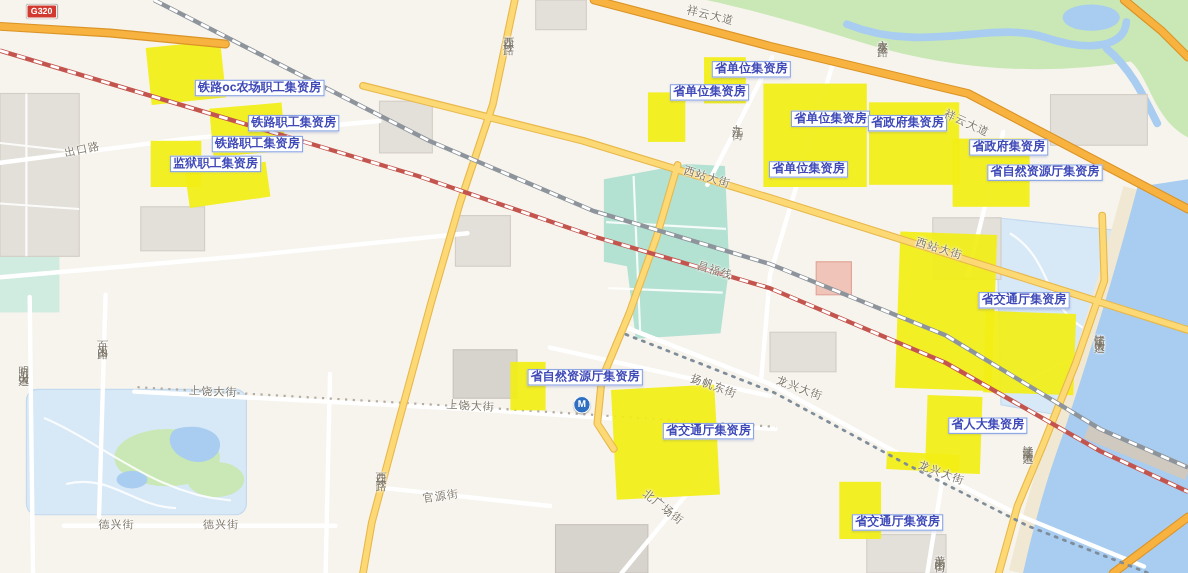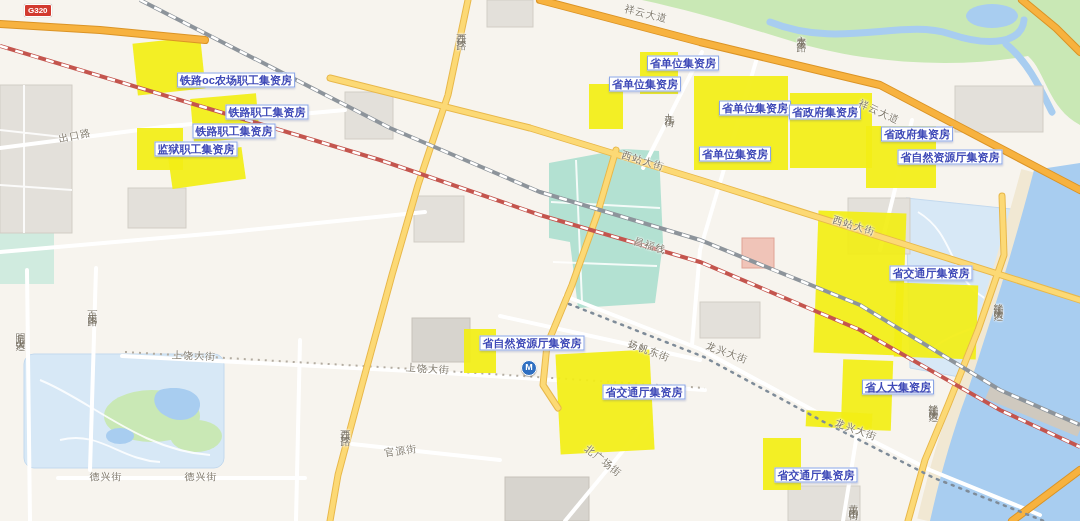--- a/index.html
+++ b/index.html
@@ -175,21 +175,21 @@
       <div class="plabel" style="left: 683px; top: 63px;">省单位集资房</div>
       <div class="plabel" style="left: 645px; top: 84px;">省单位集资房</div>
       <div class="plabel" style="left: 755px; top: 108px;">省单位集资房</div>
       <div class="plabel" style="left: 825px; top: 112px;">省政府集资房</div>
       <div class="plabel" style="left: 735px; top: 154px;">省单位集资房</div>
       <div class="plabel" style="left: 917px; top: 134px;">省政府集资房</div>
       <div class="plabel" style="left: 950px; top: 157px;">省自然资源厅集资房</div>
       <div class="plabel" style="left: 931px; top: 273px;">省交通厅集资房</div>
       <div class="plabel" style="left: 532px; top: 343px;">省自然资源厅集资房</div>
       <div class="plabel" style="left: 644px; top: 392px;">省交通厅集资房</div>
-      <div class="plabel" style="left: 898px; top: 387px; text-decoration: underline;">省人大集资房</div>
+      <div class="plabel" style="left: 898px; top: 387px;">省人大集资房</div>
       <div class="plabel" style="left: 816px; top: 475px;">省交通厅集资房</div>
       <div class="rlabel" style="left: 75px; top: 136px; transform: translate(-50%, -50%) rotate(-12deg);">出口路</div>
       <div class="rlabel vert" style="left: 20px; top: 330px;">明月山大道</div>
       <div class="rlabel vert" style="left: 92px; top: 306px;">百丈山路</div>
       <div class="rlabel" style="left: 194px; top: 356px; transform: translate(-50%, -50%) rotate(2deg);">上饶大街</div>
       <div class="rlabel" style="left: 428px; top: 369px; transform: translate(-50%, -50%) rotate(3deg);">上饶大街</div>
       <div class="rlabel" style="left: 106px; top: 477px;">德兴街</div>
       <div class="rlabel" style="left: 201px; top: 477px;">德兴街</div>
       <div class="rlabel" style="left: 401px; top: 451px; transform: translate(-50%, -50%) rotate(-8deg);">官源街</div>
       <div class="rlabel" style="left: 603px; top: 461px; transform: translate(-50%, -50%) rotate(38deg);">北广场街</div>

